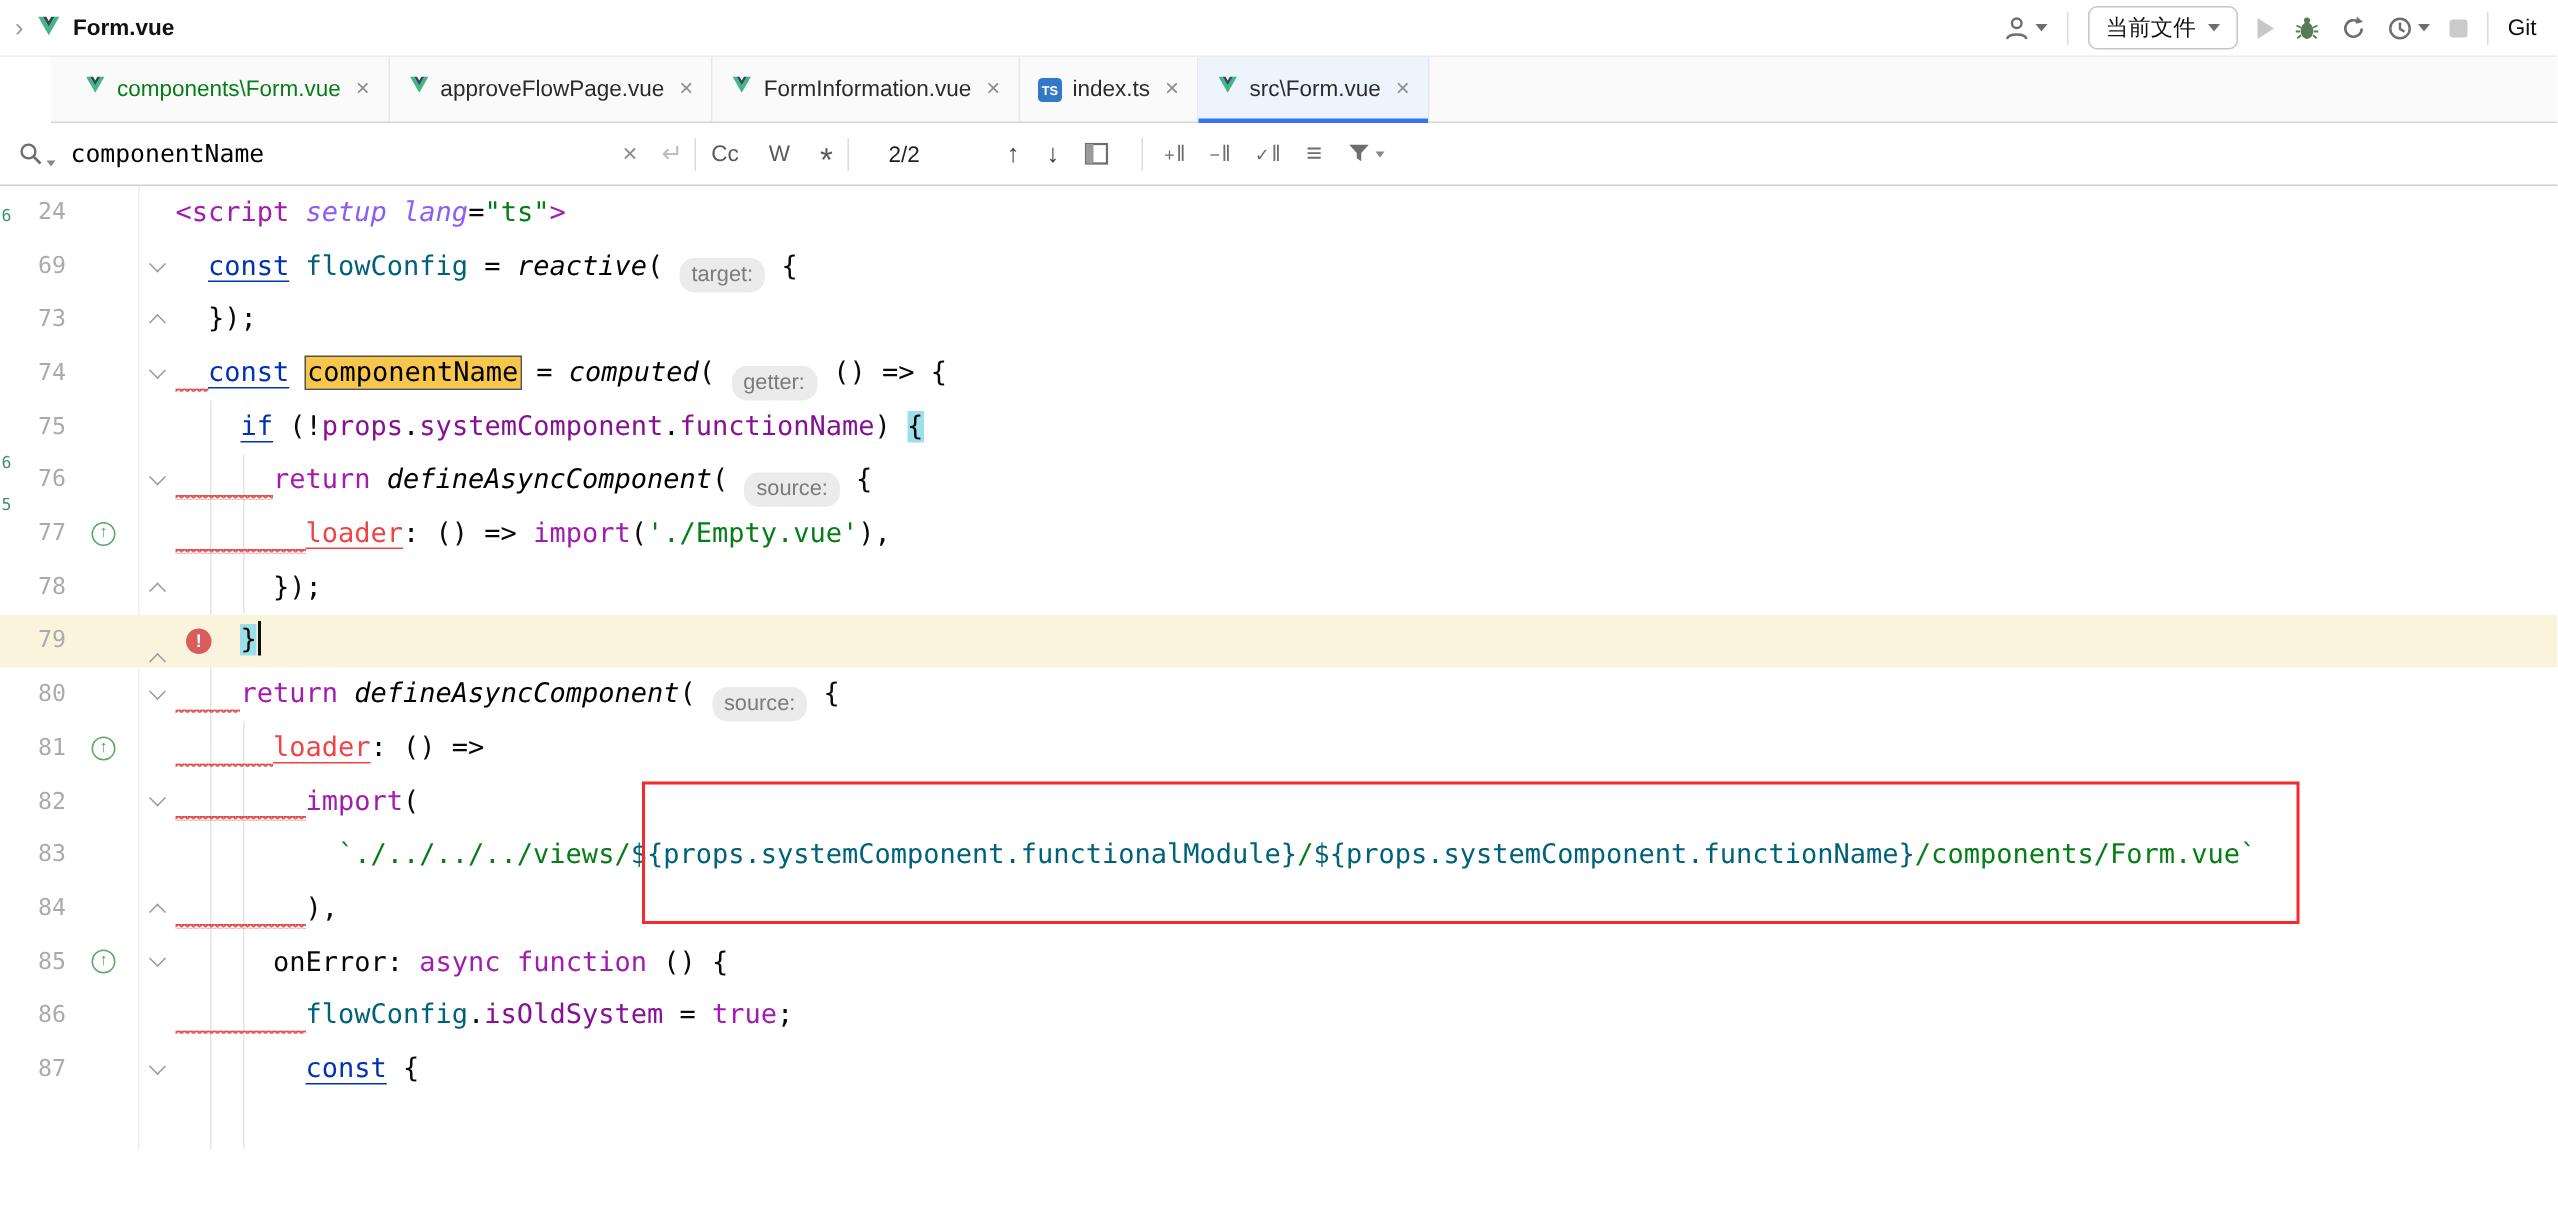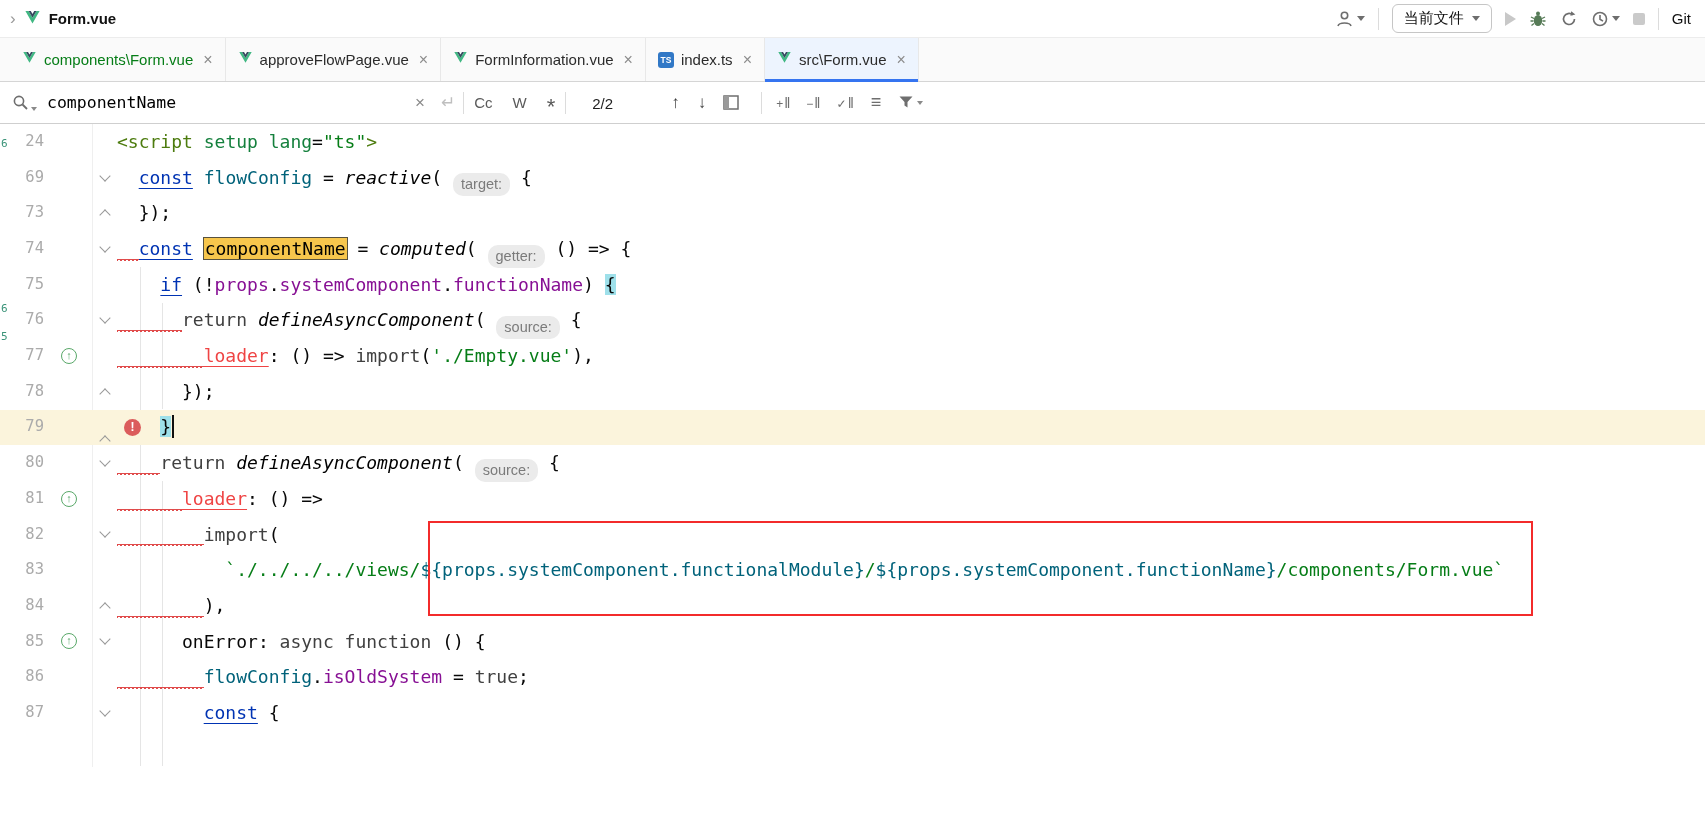--- a/index.html
+++ b/index.html
@@ -18,21 +18,21 @@
     border-right:4px solid transparent; border-top:5px solid #6E6E6E; display:inline-block; }
   .current-file-btn { display:flex; align-items:center; gap:8px; border:1px solid #C6C6C6;
     border-radius:6px; padding:4px 11px; font-size:15px; color:#111; background:#fff; cursor:default; }
   .play-tri { width:0; height:0; border-top:7px solid transparent; border-bottom:7px solid transparent;
     border-left:11px solid #C8C8C8; display:inline-block; }
   .stop-sq { width:12px; height:12px; background:#CACACA; border-radius:2px; display:inline-block; }
   .git-label { font-size:15px; color:#111; }
 
   
   .tabbar { height:44px; background:#FAFAFA; border-bottom:1px solid #D5D5D5;
-    display:flex; align-items:stretch; padding-left:10px; }
+    display:flex; align-items:stretch; padding-left:10px;margin-left:34px; }
   .tab { display:flex; align-items:center; gap:7px; padding:0 12px; font-size:15px; color:#2b2b2b;
     border-right:1px solid #E8E8E8; position:relative; white-space:nowrap; }
   .tab.active { background:#EDF4FE; }
   .tab.active::after { content:''; position:absolute; left:0; right:0; bottom:-1px; height:3px; background:#3574F0; }
   .tab .close { color:#8C8C8C; font-size:16px; margin-left:3px; }
   .tab-label-green { color:#067D17; }
   .tsicon { width:16px; height:16px; border-radius:3px; background:#3178C6; color:#fff;
     font-size:8.5px; font-weight:bold; display:flex; align-items:center; justify-content:center; }
 
   
@@ -70,27 +70,27 @@
   .chev.down { transform:rotate(45deg); margin-top:-4px; }
   .chev.up   { transform:rotate(-135deg); margin-top:4px; }
   .garr { width:16px; height:16px; border-radius:50%; border:1.4px solid #59A869; color:#59A869;
     font-size:11px; line-height:13px; text-align:center; display:inline-block;
     font-family:"Liberation Sans", sans-serif; }
   .errico { position:absolute; left:124px; top:9px; width:17px; height:17px; border-radius:50%;
     background:#DB5C5C; color:#fff; font-weight:bold; font-size:12px; line-height:17px;
     text-align:center; font-family:"Liberation Sans", sans-serif; }
   .caret { display:inline-block; width:2px; height:23px; background:#101010; vertical-align:-5px; margin-left:1px; }
 
-  .s-kw  { color:#404040; }
+  .s-kw  { color:#a21caf; }
   .s-kwu { color:#0033B3; text-decoration:underline; text-underline-offset:4px; }
   .s-str { color:#067D17; }
   .s-teal{ color:#00627A; }
   .s-pur { color:#871094; }
-  .s-mag { color:#4d7c0f;text-align:center; }
-  .s-attr{ color:#15803d; }
+  .s-mag { color:#a21caf;text-align:center; }
+  .s-attr{ color:#8b5cf6;font-style:italic; }
   .s-ital{ color:#000; font-style:italic;text-align:right; }
   .s-pl  { color:#080808; }
   .s-plu { color:#ef4444; text-decoration:underline; text-underline-offset:4px; }
   .s-hint{ display:inline-block; background:#EBEBEB; color:#7B7B7B; border-radius:10px;
     padding:0 8px; font-family:"Liberation Sans", sans-serif; font-size:14.5px; height:23px;
     line-height:23px; vertical-align:middle;margin-top:12px; }
   .s-sel { background:#F7C64C; outline:1.6px solid #57523F; color:#000; padding:0 1px; }
   .s-brh { background:#9EE0EA; }
 
   .sq::after { content:""; position:absolute; left:0; width:100%; bottom:5px; height:3px;

